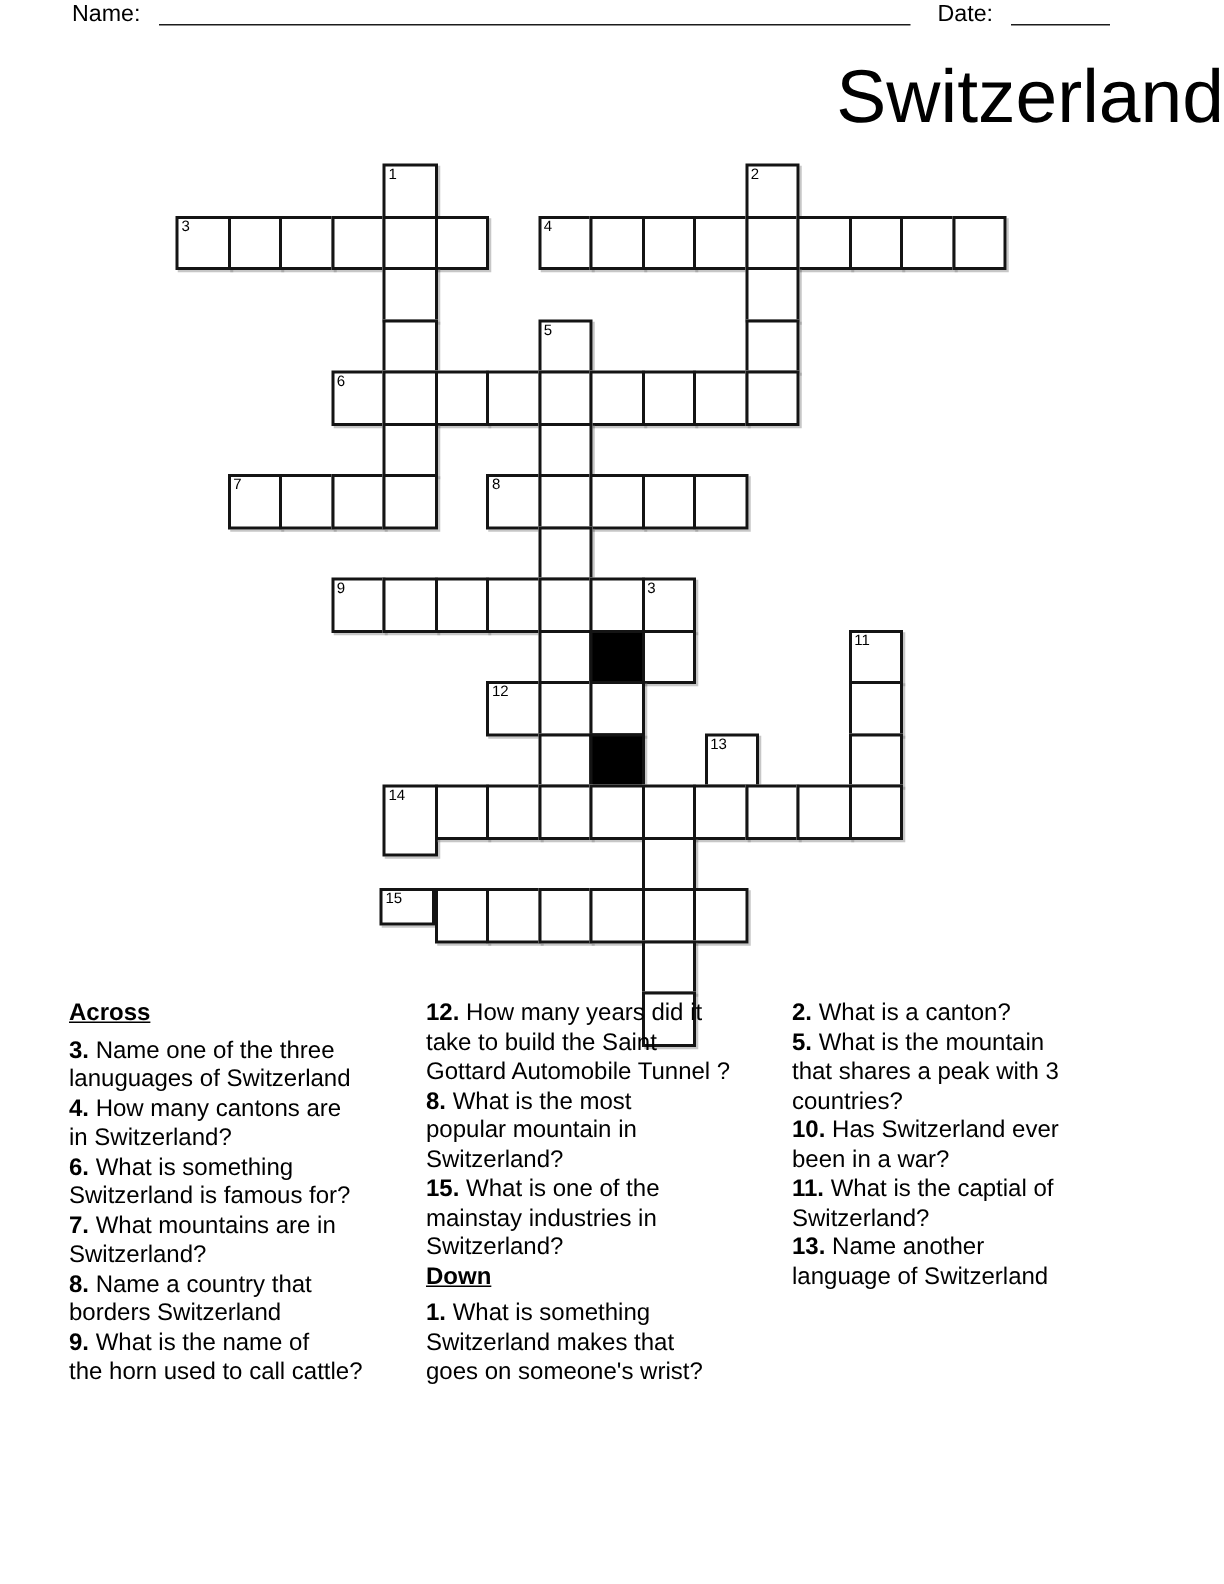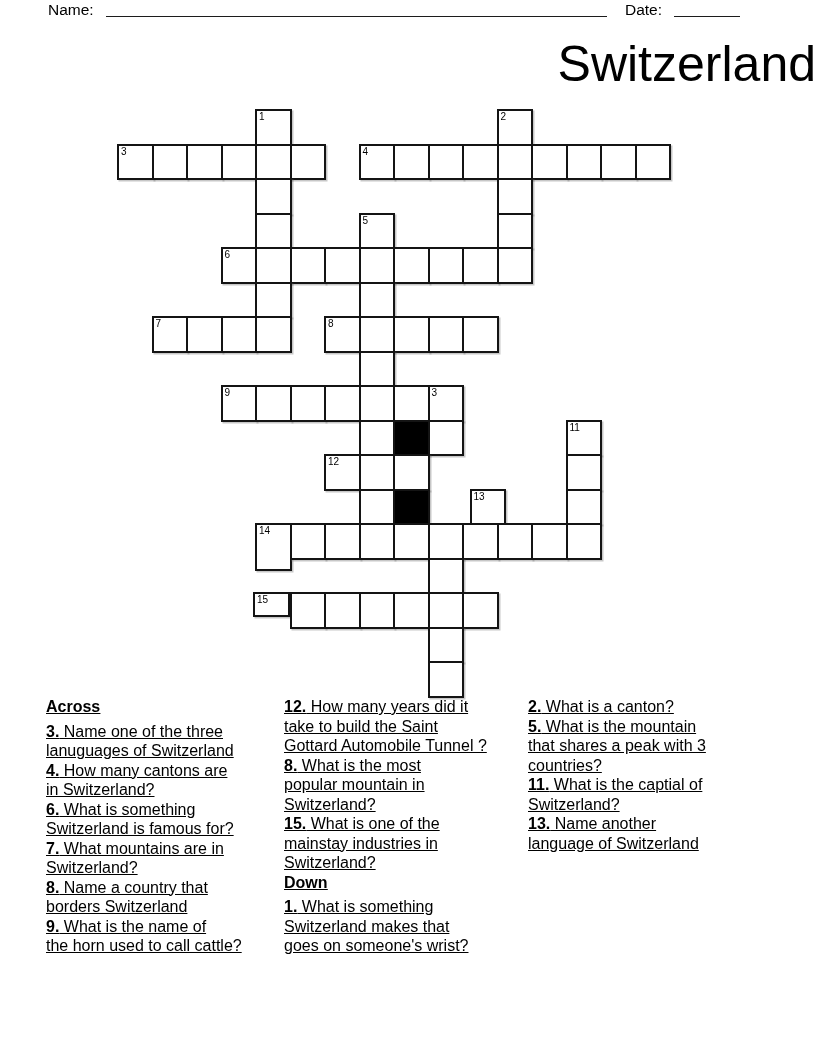--- a/index.html
+++ b/index.html
@@ -21,21 +21,21 @@
   .cell{
     position:absolute;box-sizing:border-box;background:#fff;
     border:2px solid #141414;
     box-shadow:1.5px 1.5px 0 rgba(130,130,130,0.45);
   }
   .cell.black{background:#000;}
   .cell .num{
     position:absolute;top:0px;left:2px;font-size:10px;line-height:11px;
     font-weight:400;
   }
-  .clue-col{position:absolute;top:697px;font-size:16px;line-height:19.5px;text-decoration:underline;}
+  .clue-col{position:absolute;top:666px;font-size:16px;line-height:19.5px;}
   #clue-col-0{left:46px;width:238px;}
   #clue-col-1{left:284px;width:250px;}
   #clue-col-2{left:528px;width:238px;}
   .clue-header{font-weight:bold;text-decoration:underline;margin:0 0 5px 0;}
   .clue{margin:0;}
   .clue .cnum{font-weight:bold;}
   .clue .txt{white-space:pre-line;}
 </style>
 </head>
 <body>
@@ -190,17 +190,19 @@
     <div class="clue-header">Down</div>
     <div class="clue"><b class="cnum">1.</b><span class="txt"> What is something
 Switzerland makes that
 goes on someone's wrist?</span></div>
   </div>
 <div id="clue-col-2" class="clue-col">
     <div class="clue"><b class="cnum">2.</b><span class="txt"> What is a canton?</span></div>
     <div class="clue"><b class="cnum">5.</b><span class="txt"> What is the mountain
 that shares a peak with 3
 countries?</span></div>
+    <div class="clue"><b class="cnum">10.</b><span class="txt"> Has Switzerland ever
+been in a war?</span></div>
     <div class="clue"><b class="cnum">11.</b><span class="txt"> What is the captial of
 Switzerland?</span></div>
     <div class="clue"><b class="cnum">13.</b><span class="txt"> Name another
 language of Switzerland</span></div>
   </div>
 
 </body></html>

